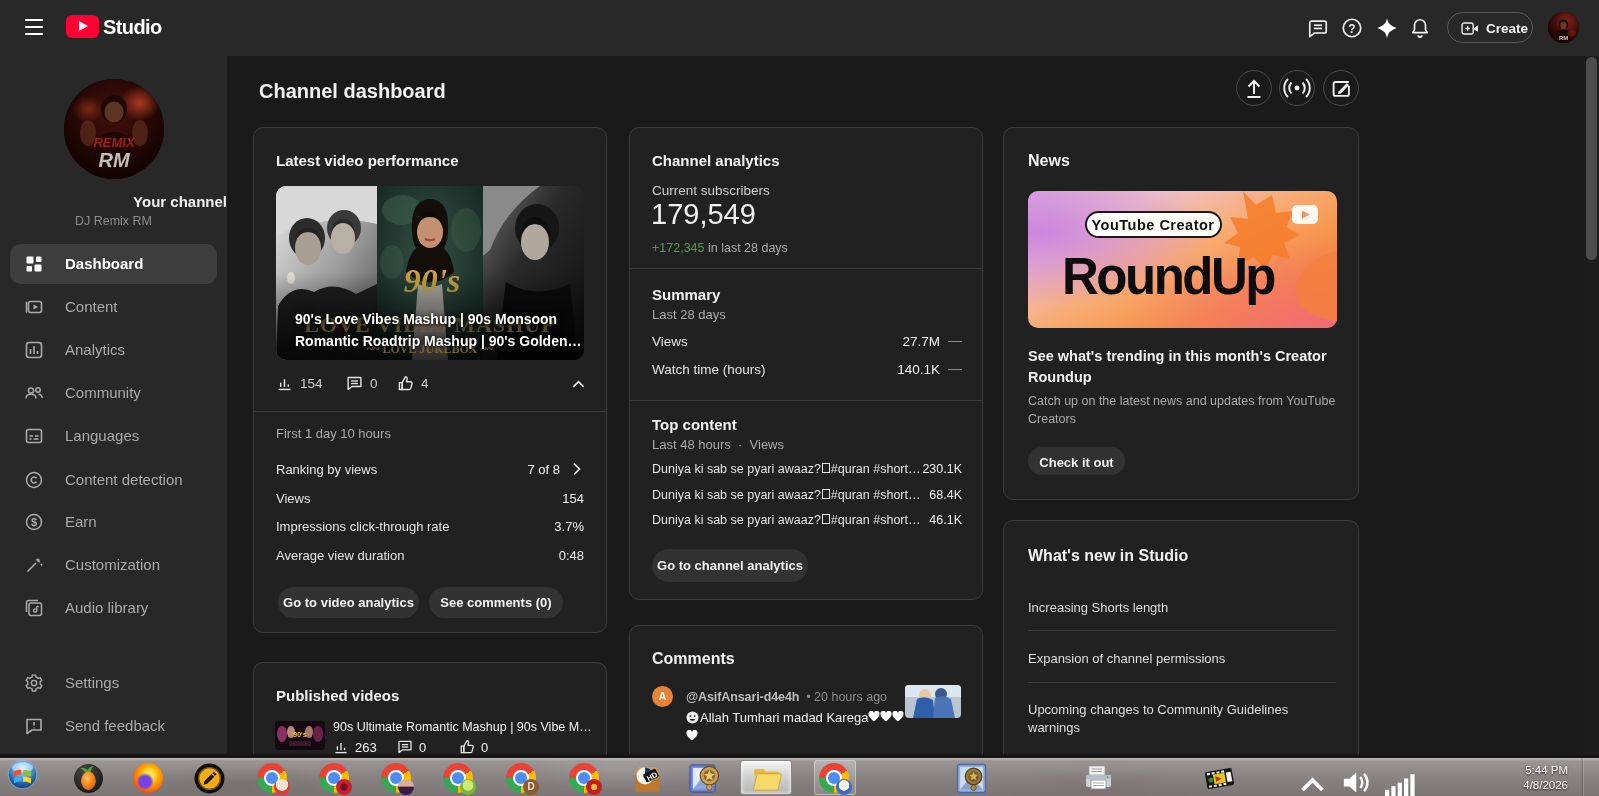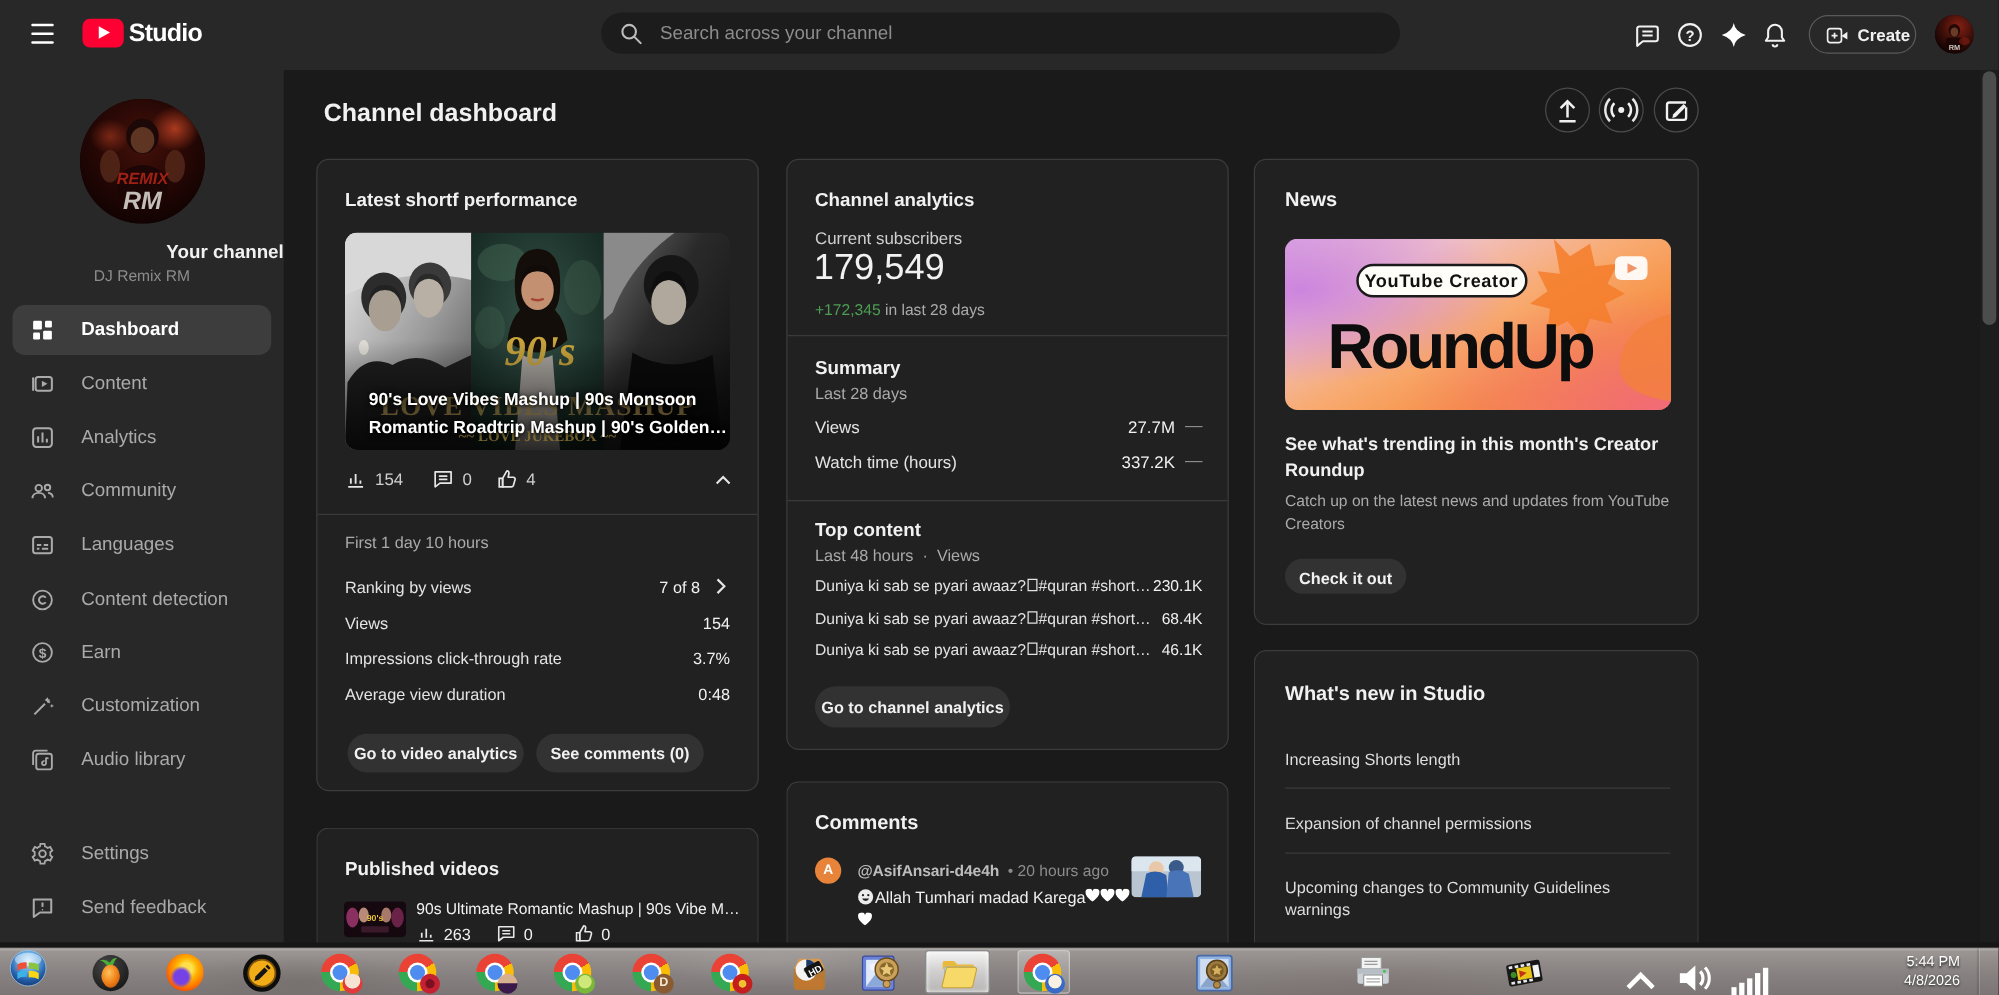--- a/index.html
+++ b/index.html
@@ -69,27 +69,20 @@
 <body>
 
 <div id="topbar">
   <div id="burger">
       <div></div>
       <div></div>
       <div></div>
     </div>
   <div id="logo-rect"></div>
   <div id="logo-text">Studio</div>
-  <div id="search">
-    <svg width="20" height="20" viewBox="0 0 24 24">
-        <circle cx="10" cy="10" r="6.5" fill="none" stroke="#bdbdbd" stroke-width="2"></circle>
-        <line x1="15" y1="15" x2="21" y2="21" stroke="#bdbdbd" stroke-width="2" stroke-linecap="round"></line>
-      </svg>
-    <span>Search across your channel</span>
-  </div>
 
   <svg class="tbicon" style="left:1307px" width="22" height="22" viewBox="0 0 24 24" fill="none" stroke="#f1f1f1" stroke-width="1.8">
       <path d="M5 4.5h14a2 2 0 0 1 2 2v9a2 2 0 0 1-2 2H8l-5 4v-15a2 2 0 0 1 2-2z" stroke-linejoin="round"></path>
       <line x1="7.5" y1="9" x2="16.5" y2="9"></line>
       <line x1="7.5" y1="12.5" x2="16.5" y2="12.5"></line>
     </svg>
 
   <svg class="tbicon" style="left:1341px" width="22" height="22" viewBox="0 0 24 24" fill="none">
       <circle cx="12" cy="12" r="9.5" stroke="#f1f1f1" stroke-width="1.8"></circle>
       <text x="12" y="17" font-family="Liberation Sans" font-size="13" font-weight="bold" fill="#f1f1f1" text-anchor="middle">?</text>
@@ -271,21 +264,21 @@
     </svg>
 </div>
 <div class="cbtn" style="left:1323px; top:70px;">
   <svg width="34" height="34" viewBox="0 0 34 34" fill="none" stroke="#f1f1f1" stroke-width="1.9">
       <path d="M24.8 11H11.5a1.9 1.9 0 0 0-1.9 1.9V23a1.9 1.9 0 0 0 1.9 1.9H23a1.9 1.9 0 0 0 1.9-1.9v-8.2"></path>
       <path d="M14.6 20.4l-0.8 2.9 2.9-0.8 8.3-8.3-2.1-2.1z" fill="#f1f1f1" stroke="none"></path>
     </svg>
 </div>
 
 <div class="card" style="left:253px; top:127px; width:354px; height:506px;">
-  <h2 style="left:22px; top:24px;">Latest shortf performance</h2>
+  <h2 style="left:22px; top:24px;">Latest video performance</h2>
 
   <div style="position:absolute; left:22px; top:58px; width:308px; height:174px; border-radius:10px; overflow:hidden;">
     <svg width="308" height="174" viewBox="0 0 308 174">
       <defs>
         <linearGradient id="tp1" x1="0" y1="0" x2="1" y2="1">
             <stop offset="0%" stop-color="#e8e8e8"></stop>
             <stop offset="55%" stop-color="#9a9a9a"></stop>
             <stop offset="100%" stop-color="#4a4a4a"></stop>
           </linearGradient>
         <radialGradient id="tp2" cx="50%" cy="40%" r="80%">
@@ -465,21 +458,21 @@
 
 <div class="card" style="left:629px; top:127px; width:354px; height:473px;">
   <h2 style="left:22px; top:24px;">Channel analytics</h2>
   <div style="position:absolute; left:22px; top:55px; font-size:13.5px; color:#cfcfcf;">Current subscribers</div>
   <div style="position:absolute; left:21px; top:70px; font-size:29px; color:#f1f1f1;">179,549</div>
   <div style="position:absolute; left:22px; top:113px; font-size:12.5px;"><span style="color:#4c9e54;">+172,345</span><span class="gray"> in last 28 days</span></div>
   <div class="div" style="top:140px;"></div>
   <div style="position:absolute; left:22px; top:158px; font-size:15px; font-weight:700; color:#f1f1f1;">Summary</div>
   <div class="gray" style="position:absolute; left:22px; top:179px; font-size:13px;">Last 28 days</div>
   <div style="position:absolute; left:22px; top:206px; width:310px; font-size:13.5px; color:#e4e4e4;">Views<span style="position:absolute; right:22px; color:#f1f1f1;">27.7M</span><span style="position:absolute; right:0; top:-2px; color:#8c8c8c; font-size:14px;">—</span></div>
-  <div style="position:absolute; left:22px; top:234px; width:310px; font-size:13.5px; color:#e4e4e4;">Watch time (hours)<span style="position:absolute; right:22px; color:#f1f1f1;">337.2K</span><span style="position:absolute; right:0; top:-2px; color:#8c8c8c; font-size:14px;">—</span></div>
+  <div style="position:absolute; left:22px; top:234px; width:310px; font-size:13.5px; color:#e4e4e4;">Watch time (hours)<span style="position:absolute; right:22px; color:#f1f1f1;">140.1K</span><span style="position:absolute; right:0; top:-2px; color:#8c8c8c; font-size:14px;">—</span></div>
   <div class="div" style="top:272px;"></div>
   <div style="position:absolute; left:22px; top:288px; font-size:15px; font-weight:700; color:#f1f1f1;">Top content</div>
   <div class="gray" style="position:absolute; left:22px; top:309px; font-size:13px;">Last 48 hours&nbsp;&nbsp;·&nbsp;&nbsp;Views</div>
   <div style="position:absolute; left:22px; top:334px; width:310px; font-size:12.5px; color:#e4e4e4; white-space:nowrap;"><span style="display:inline-block; max-width:256px; overflow:hidden; vertical-align:top;">Duniya ki sab se pyari awaaz?<span style="display:inline-block; width:8px; height:10px; border:1px solid #e4e4e4; margin:0 1px;"></span>#quran #shortf</span>…<span style="position:absolute; right:0; color:#f1f1f1;">230.1K</span></div>
   <div style="position:absolute; left:22px; top:360px; width:310px; font-size:12.5px; color:#e4e4e4; white-space:nowrap;"><span style="display:inline-block; max-width:256px; overflow:hidden; vertical-align:top;">Duniya ki sab se pyari awaaz?<span style="display:inline-block; width:8px; height:10px; border:1px solid #e4e4e4; margin:0 1px;"></span>#quran #shortf</span>…<span style="position:absolute; right:0; color:#f1f1f1;">68.4K</span></div>
   <div style="position:absolute; left:22px; top:385px; width:310px; font-size:12.5px; color:#e4e4e4; white-space:nowrap;"><span style="display:inline-block; max-width:256px; overflow:hidden; vertical-align:top;">Duniya ki sab se pyari awaaz?<span style="display:inline-block; width:8px; height:10px; border:1px solid #e4e4e4; margin:0 1px;"></span>#quran #shortf</span>…<span style="position:absolute; right:0; color:#f1f1f1;">46.1K</span></div>
   <div class="pill" style="left:22px; top:421px; width:156px; height:33px; line-height:33px;">Go to channel analytics</div>
 </div>
 
 <div class="card" style="left:629px; top:625px; width:354px; height:130px; border-bottom:none; border-radius:10px 10px 0 0;">

